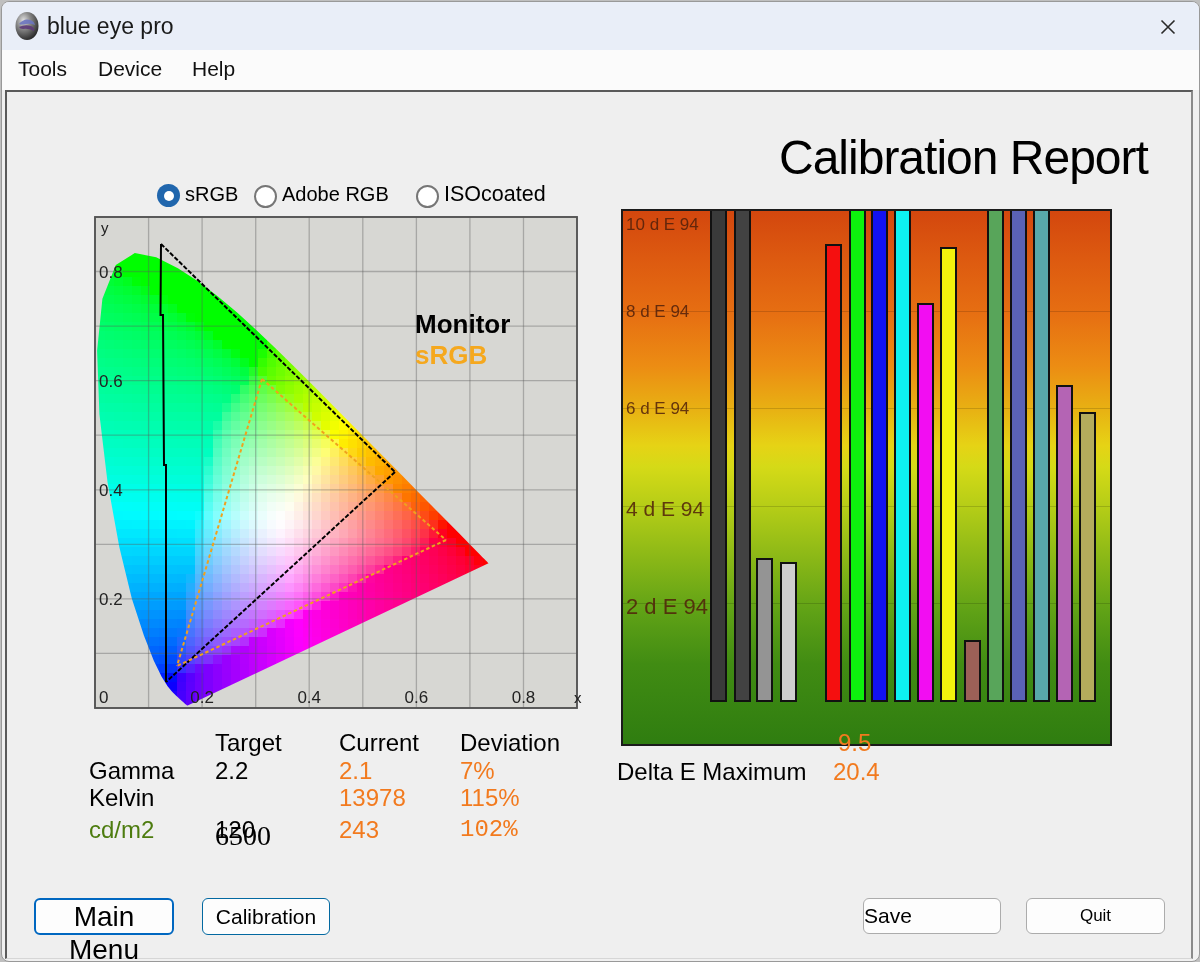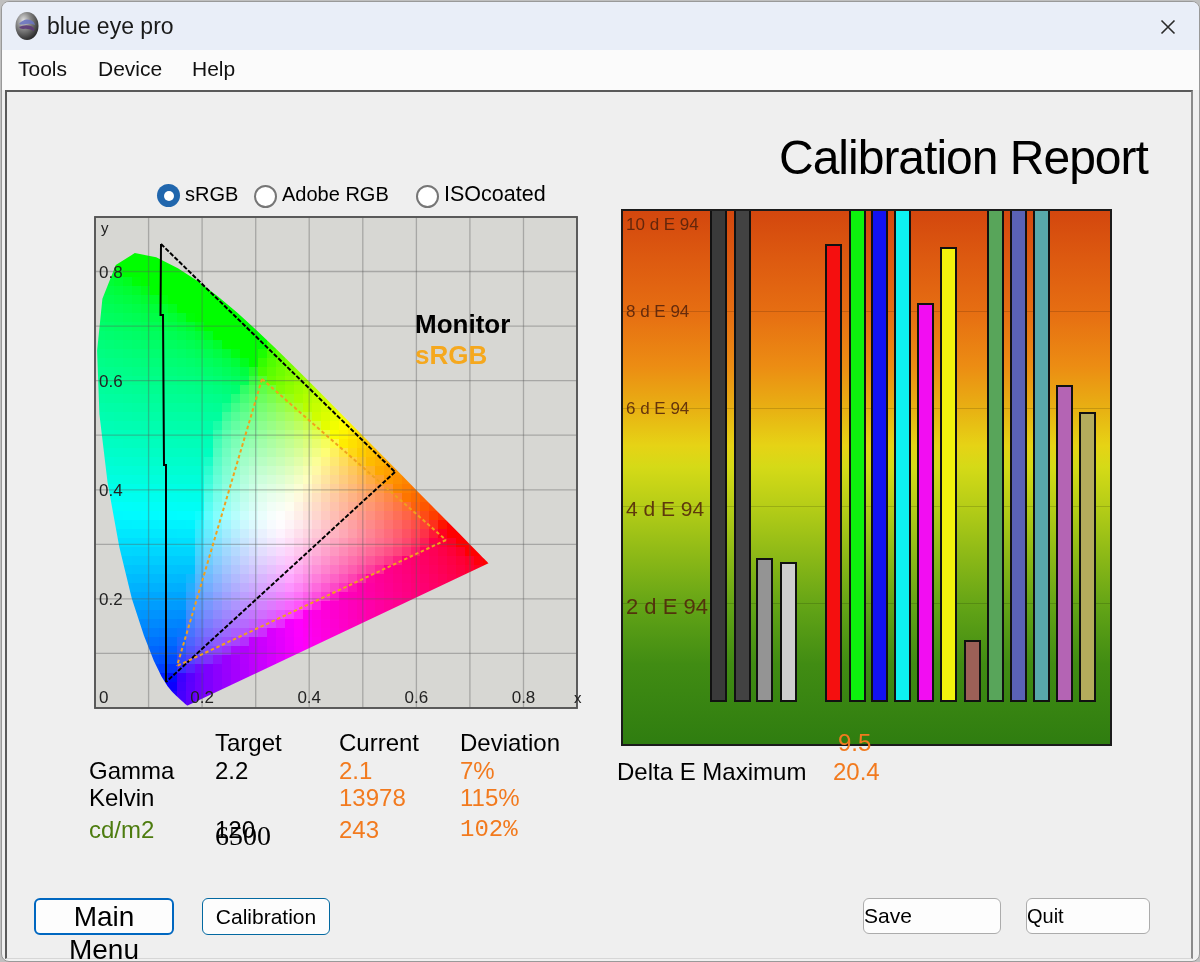--- a/index.html
+++ b/index.html
@@ -1426,15 +1426,15 @@
   <div class="abs" style="left:337px;top:814px;font-size:24px;color:#f27a1e;">243</div>
   <div class="abs" style="left:458px;top:814px;font-size:24px;color:#f27a1e;font-family:Liberation Mono, monospace;">102%</div>
 
   <div class="abs" style="left:836px;top:727px;font-size:24px;color:#f27a1e;">9.5</div>
   <div class="abs" style="left:615px;top:756px;font-size:24px;color:#000;">Delta E Maximum</div>
   <div class="abs" style="left:831px;top:756px;font-size:24px;color:#f27a1e;">20.4</div>
 
   <div class="abs" style="left:32px;top:896px;width:140px;height:37px;background:#fdfdfd;border:2px solid #0067c0;border-radius:6px;box-sizing:border-box;text-align:center;line-height:33px;font-size:28px;color:#000;">Main Menu</div>
   <div class="abs" style="left:200px;top:896px;width:128px;height:37px;background:#fdfdfd;border:1px solid #0369a1;border-radius:6px;box-sizing:border-box;text-align:center;line-height:35px;font-size:21px;color:#000;">Calibration</div>
   <div class="abs" style="left:861px;top:896px;width:138px;height:36px;background:#fdfdfd;border:1px solid #acacac;border-radius:6px;box-sizing:border-box;line-height:34px;font-size:21px;color:#000;">Save</div>
-  <div class="abs" style="left:1024px;top:896px;width:124px;height:36px;background:#fdfdfd;border:1px solid #acacac;border-radius:6px;box-sizing:border-box;line-height:34px;font-size:20px;color:#000;">Quit</div>
+  <div class="abs" style="left:1024px;top:896px;width:139px;height:36px;background:#fdfdfd;border:1px solid #acacac;border-radius:6px;box-sizing:border-box;text-align:center;line-height:34px;font-size:17px;color:#000;">Quit</div>
  </div>
 </div>
 
 </body></html>

